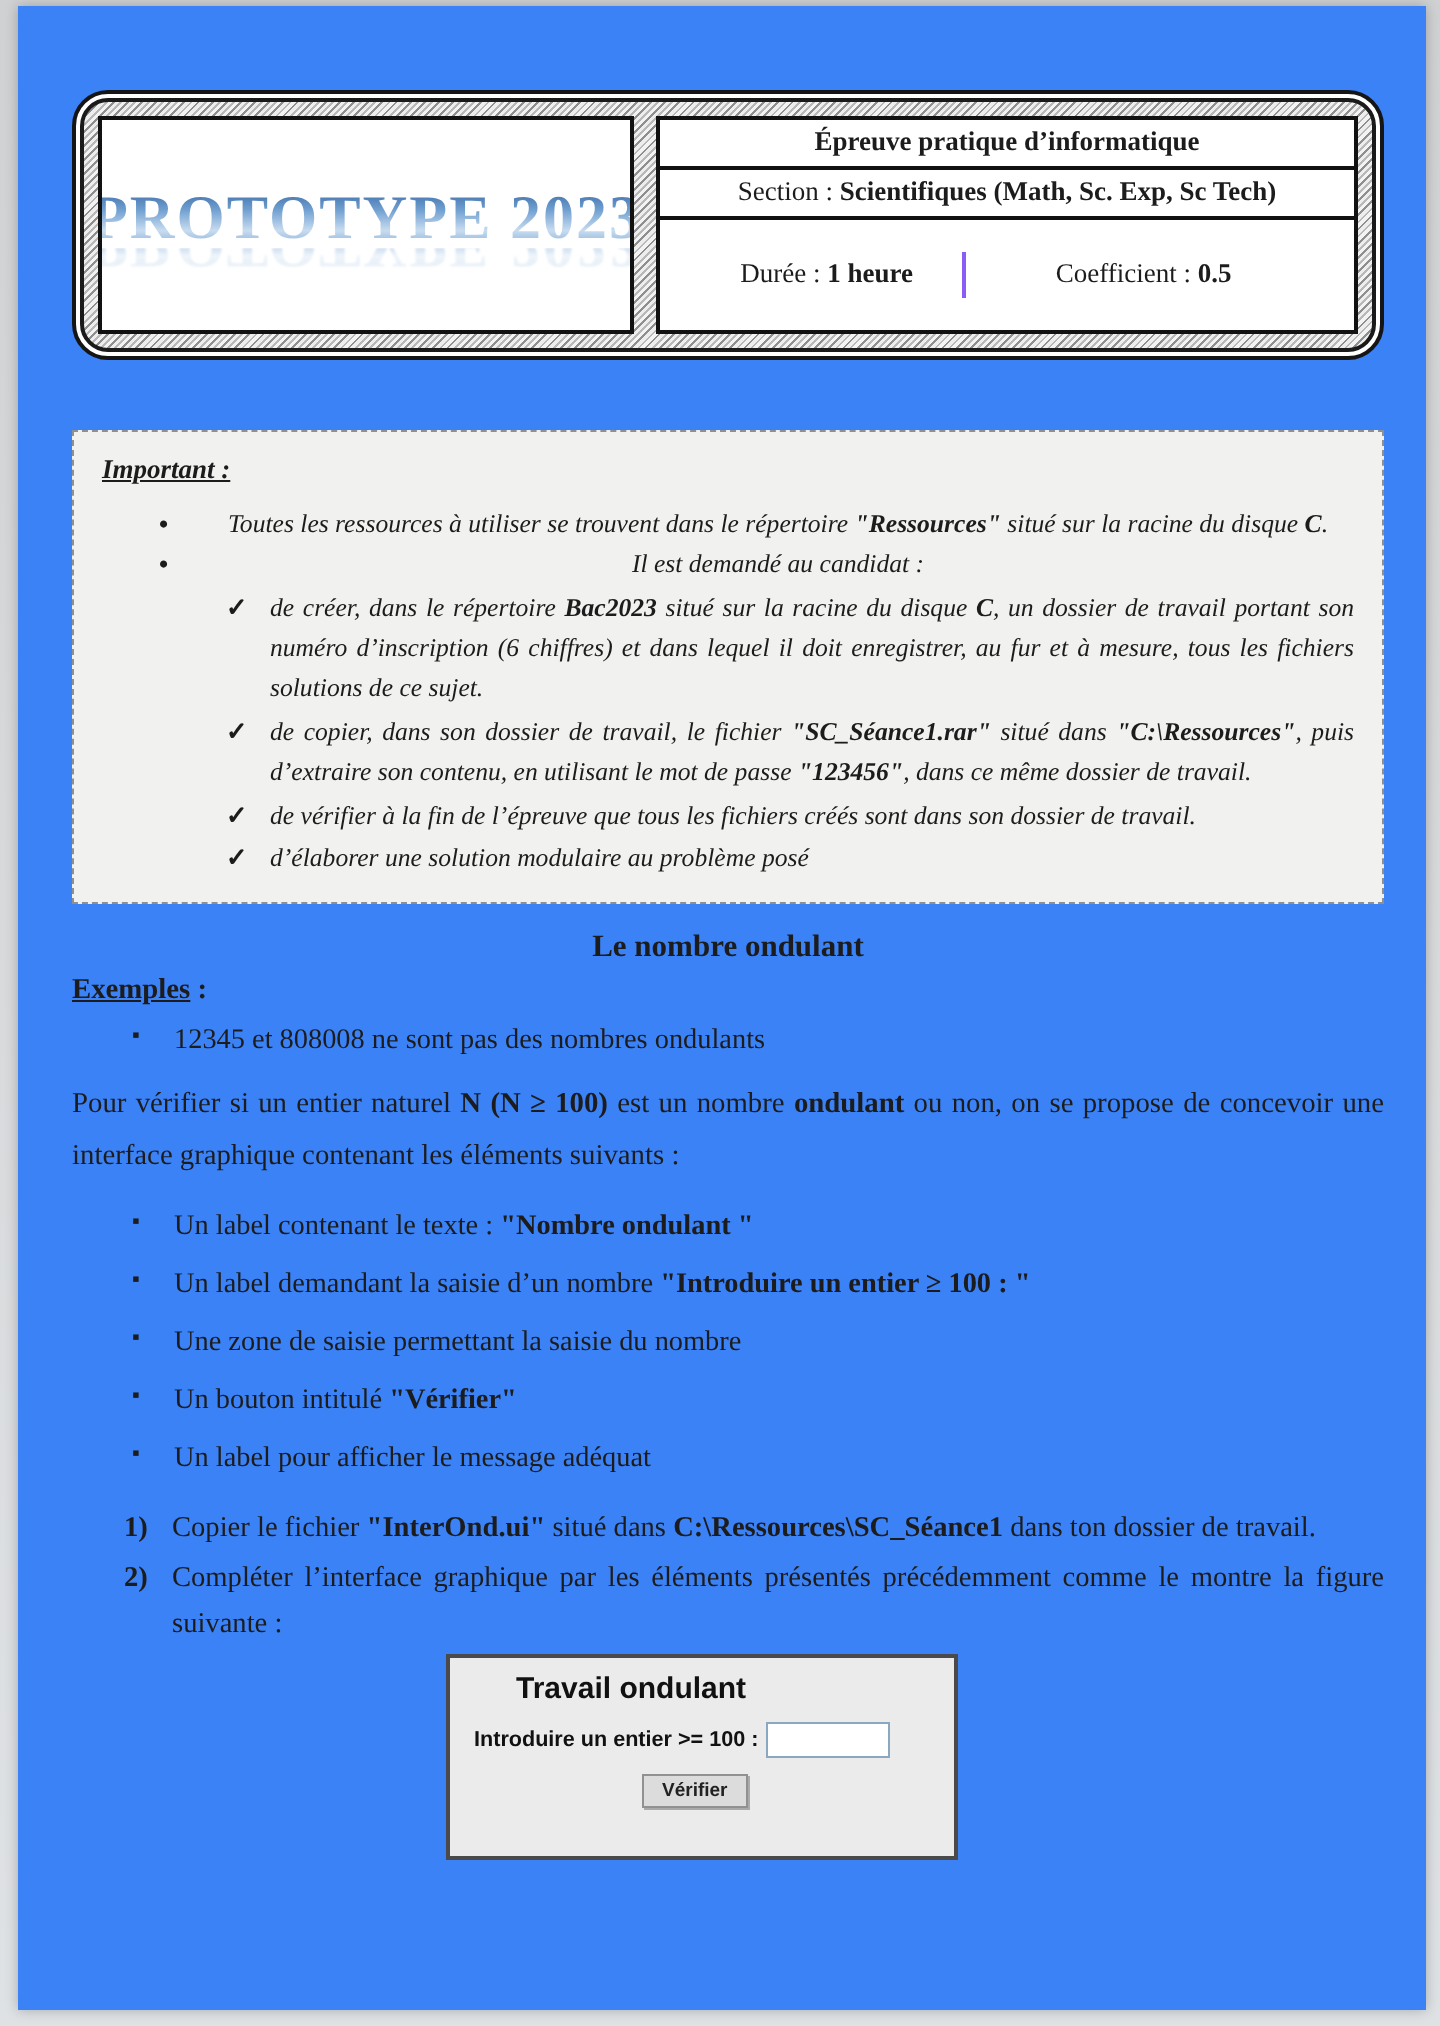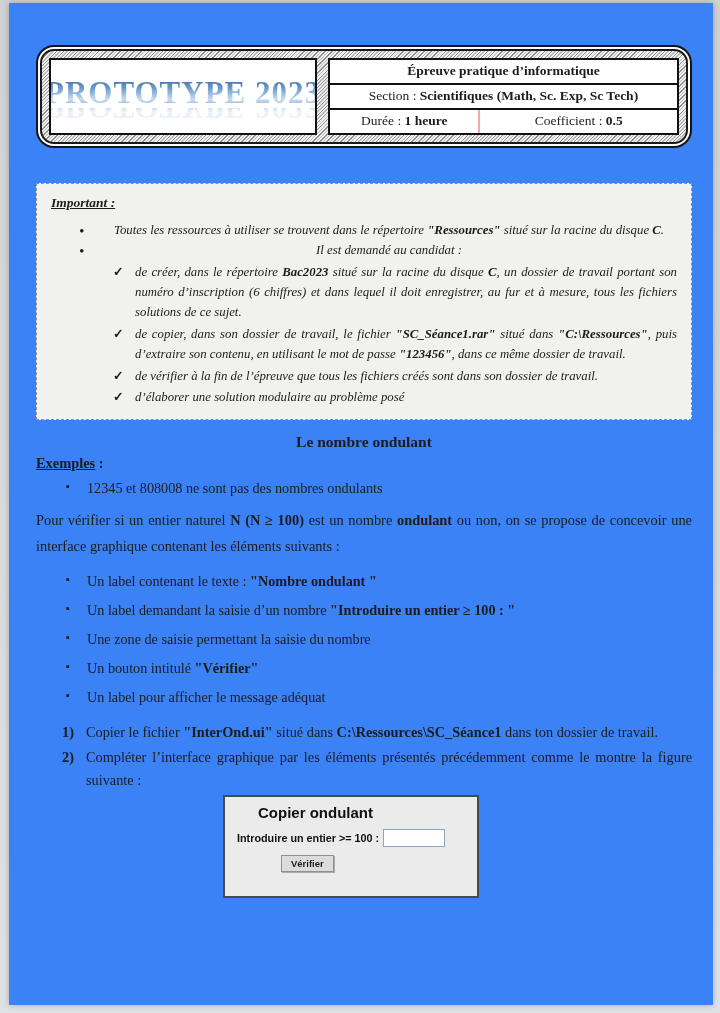--- a/index.html
+++ b/index.html
@@ -40,24 +40,24 @@
   }
   .logo-reflection {
     transform:scaleY(-1); height:15px; overflow:hidden; opacity:.38;
     -webkit-mask-image:linear-gradient(180deg,rgba(0,0,0,0) 5%,#000 95%);
             mask-image:linear-gradient(180deg,rgba(0,0,0,0) 5%,#000 95%);
     filter:blur(.4px);
   }
   .info-box { flex:1; border:2px solid #111; background:#fff; display:flex; flex-direction:column; font-size:13.5px; }
   .info-row { padding:3px 2px 4px; text-align:center; }
   .info-row + .info-row { border-top:2px solid #111; }
-  .r3 { display:flex; padding:0; }
+  .r3 { display:flex; padding:16px; }
   .r3 .cell { padding:3px 2px 4px; text-align:center; }
   .cell-duree { flex:0.75; }
-  .cell-coef  { flex:1; border-left:2px solid #fca5a5; }
+  .cell-coef  { flex:1; border-left:2px solid #8b5cf6; }
   .b { font-weight:bold; }
 
   
   .important {
     margin-top:35px;
     border:1px dashed #8f8f8f;
     background:#f1f1ef;
     padding:8px 14px 10px 14px;
     font-style:italic; font-size:12.8px; line-height:1.6;
   }
@@ -97,21 +97,21 @@
   }
   .gui-title { font-size:15px; font-weight:bold; color:#111; margin-left:33px; }
   .gui-row { display:flex; align-items:center; margin-top:8px; margin-left:12px; }
   .gui-label { font-size:10.8px; font-weight:bold; color:#111; }
   .gui-input {
     width:62px; height:18px; margin-left:4px;
     border:1px solid #8aa8c2; background:#fff;
     font-family:"Liberation Sans", sans-serif; font-size:11px;
   }
   .gui-btn {
-    display:block; margin-left:56px; margin-top:8px;
+    display:block; margin-left:96px; margin-top:8px;
     font-family:"Liberation Sans", sans-serif; font-size:9.5px; font-weight:bold; color:#222;
     background:#dcdcdc; border:1px solid #919191; box-shadow:1px 1px 0 #aaa;
     padding:2px 9px; cursor:pointer;
   }
 </style>
 </head>
 <body>
 
 <div class="photo">
   <div class="paper">
@@ -179,21 +179,21 @@
         <span class="txt"><span>Copier le fichier </span><span class="b">"InterOnd.ui"</span><span> situé dans </span><span class="b">C:\Ressources\SC_Séance1</span><span> dans ton dossier de travail.</span></span>
       </div>
       <div class="num-item">
         <span class="num">2)</span>
         <span class="txt">Compléter l’interface graphique par les éléments présentés précédemment comme le montre la figure suivante :</span>
       </div>
     </div>
 
     <div class="figure-wrap">
       <div class="gui-box">
-        <div class="gui-title">Copier ondulant</div>
+        <div class="gui-title">Travail ondulant</div>
         <div class="gui-row">
           <span class="gui-label">Introduire un entier &gt;= 100 :</span>
           <input class="gui-input" type="text" value="" style="">
         </div>
         <button class="gui-btn">Vérifier</button>
       </div>
 
     </div>
 
   </div>

